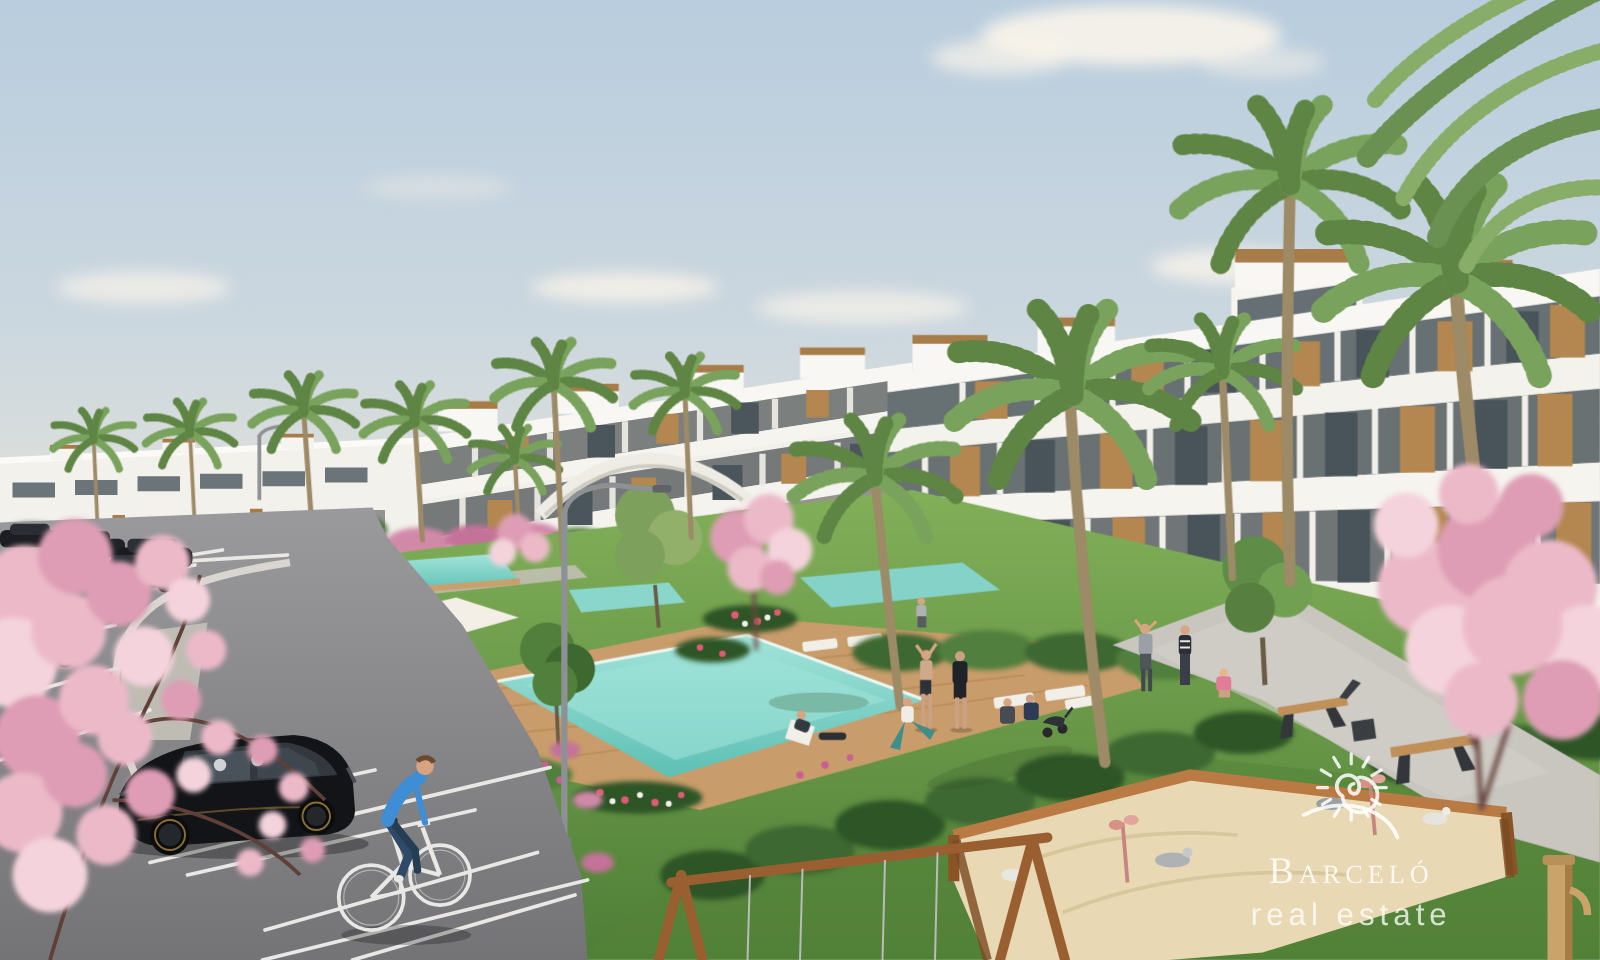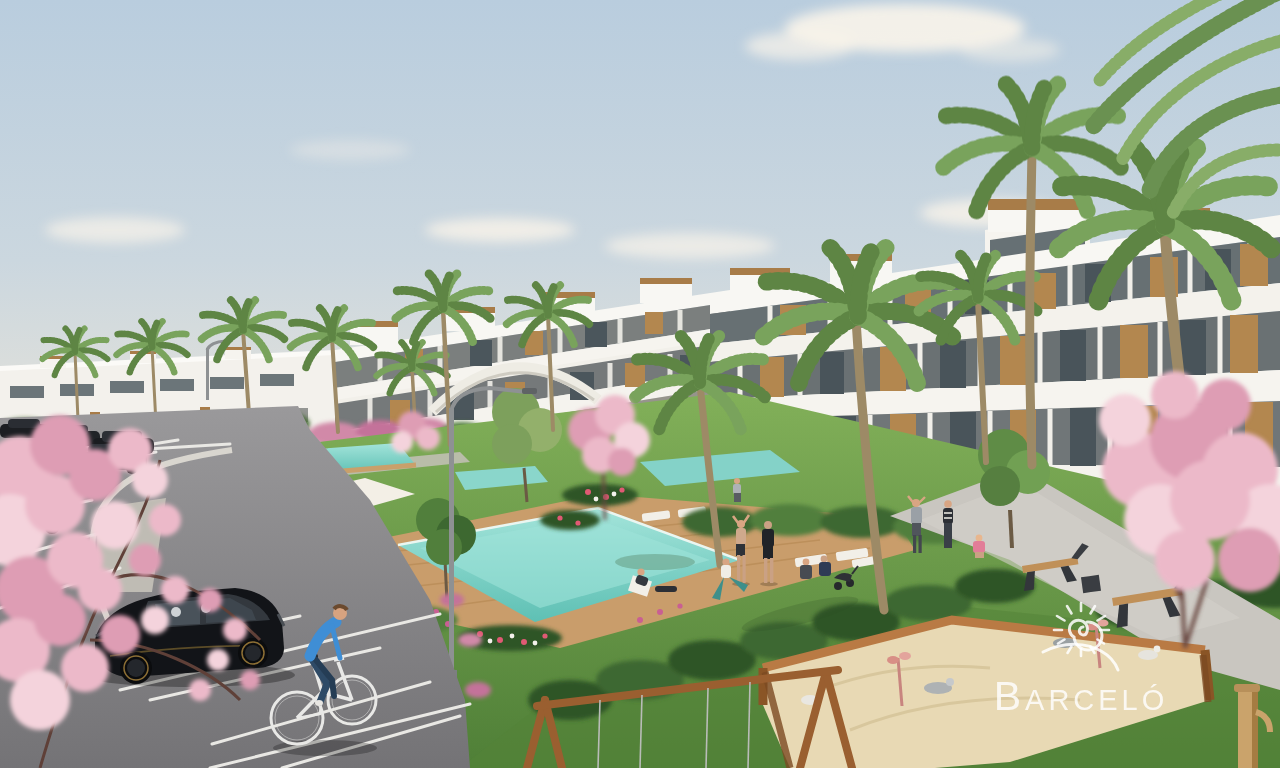--- a/index.html
+++ b/index.html
@@ -9,21 +9,21 @@
   .fA{stroke:#5e8544;fill:none;stroke-width:11;stroke-dasharray:2 3.6;stroke-linecap:round}
   .fB{stroke:#79a35c;fill:none;stroke-width:11;stroke-dasharray:2 3.6;stroke-linecap:round}
   .fT{stroke:#6a9151;fill:none;stroke-width:17;stroke-dasharray:2.5 4.5;stroke-linecap:round}
   .fT2{stroke:#88ad68;fill:none;stroke-width:13;stroke-dasharray:2.5 4.5;stroke-linecap:round}
   .trunk{stroke:#9d8a66;fill:none;stroke-linecap:round}
   .bz1{fill:#ecb9c9}.bz2{fill:#f4d3dc}.bz3{fill:#de9db4}
   .bush1{fill:#3d6830}.bush2{fill:#517f3c}.bush3{fill:#2f5527}.bush4{fill:#4a6d38}
   .whiteline{stroke:#e9e8e4;stroke-width:3;stroke-linecap:round;fill:none}
   .lounger{fill:#f2efe8}
   .watermark{position:absolute;left:975px;top:588px;width:212px;text-align:center;color:rgba(255,255,255,.82);pointer-events:none;}
-  .watermark .brand{font-family:Liberation Sans, sans-serif;font-variant:small-caps;font-size:41px;line-height:40px;letter-spacing:4px;}
+  .watermark .brand{font-family:Liberation Serif, serif;font-variant:small-caps;font-size:30px;line-height:40px;letter-spacing:4px;}
   .watermark .tagline{font-family:"Liberation Sans",sans-serif;font-size:25px;line-height:26px;letter-spacing:4px;margin-top:2px;opacity:.95;}
 </style>
 </head>
 <body>
 
 <div class="stage">
 <svg class="scene" width="1280" height="768" viewBox="0 0 1280 768">
 <defs>
   <linearGradient id="gSky" x1="0" y1="0" x2="0" y2="1">
     <stop offset="0" stop-color="#b9cdde"></stop>
@@ -752,14 +752,15 @@
         <line x1="-16.5" y1="-9.5" x2="-24" y2="-14"></line>
         <line x1="-19" y1="0" x2="-27" y2="0"></line>
         <line x1="-16.5" y1="9.5" x2="-23" y2="13.5"></line>
         <line x1="-9.5" y1="16.5" x2="-13.5" y2="23"></line>
         <line x1="0" y1="19" x2="0" y2="26"></line>
       </g>
       <path d="M-38,22 C-16,11 6,13 20,21 C29,26 34,32 37,40" stroke-width="3"></path>
     </g>
   </svg>
   <div class="brand">Barceló</div>
+  <div class="tagline">real estate</div>
 </div>
 </div>
 
 </body></html>

